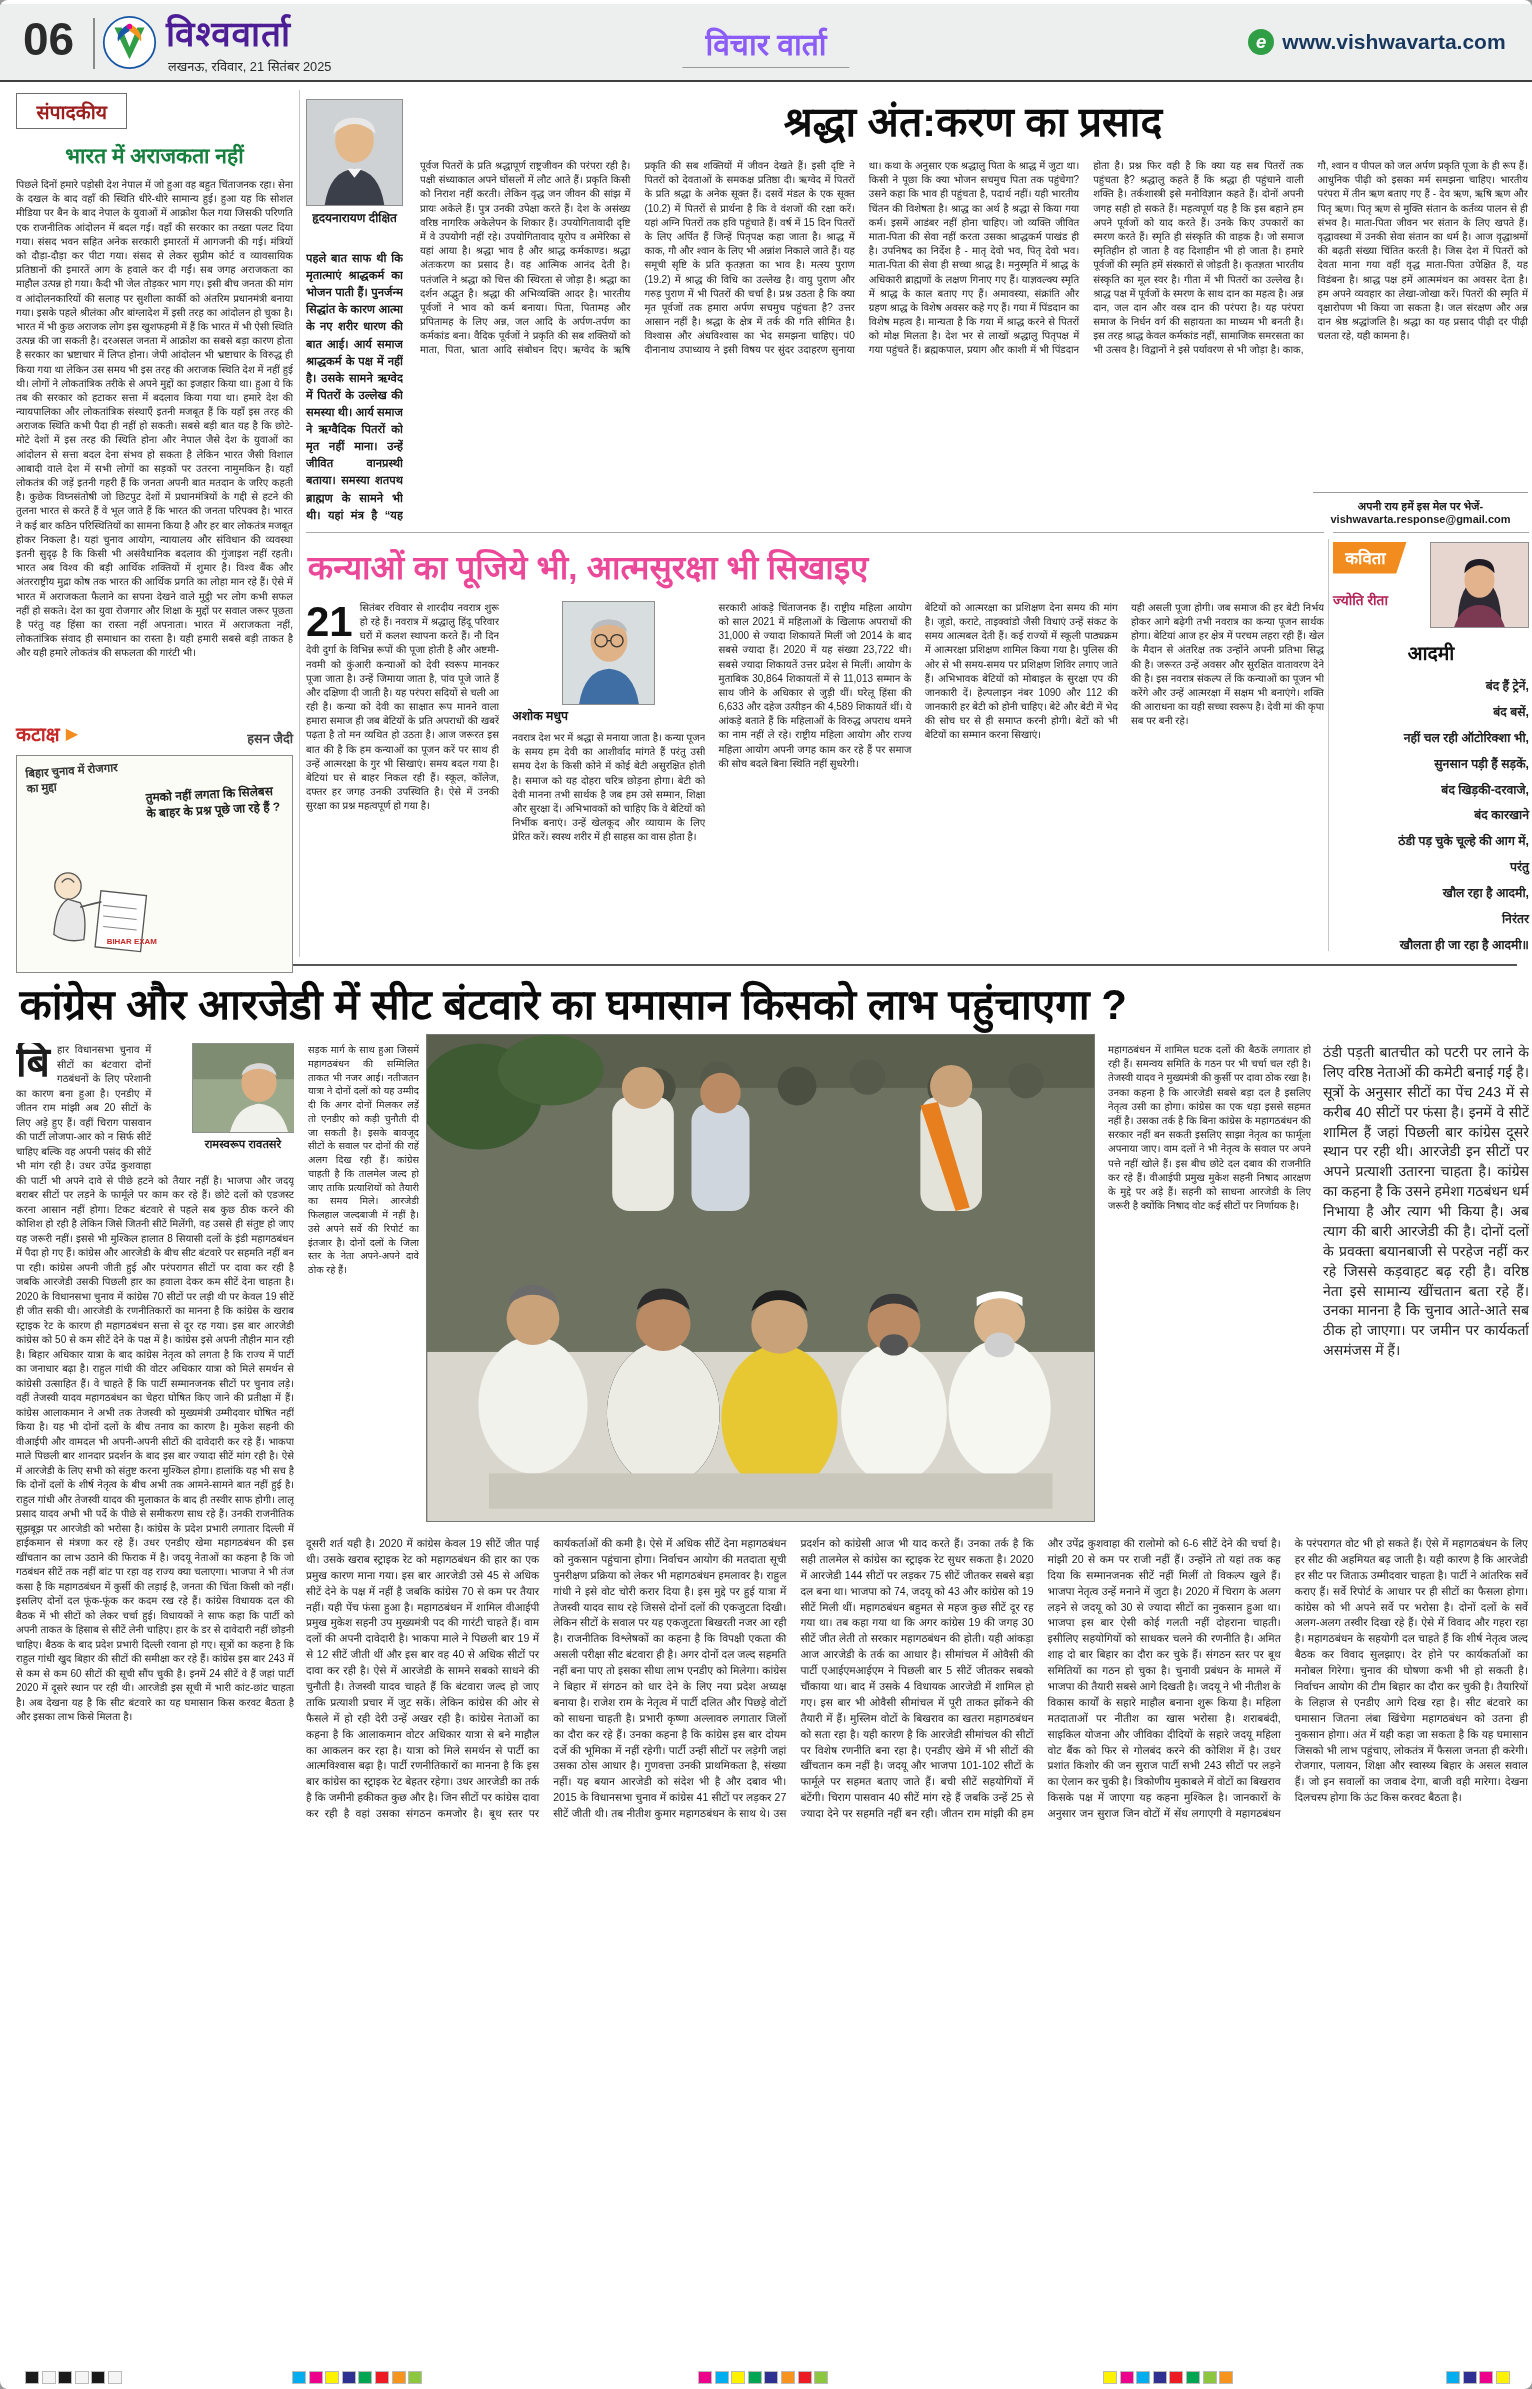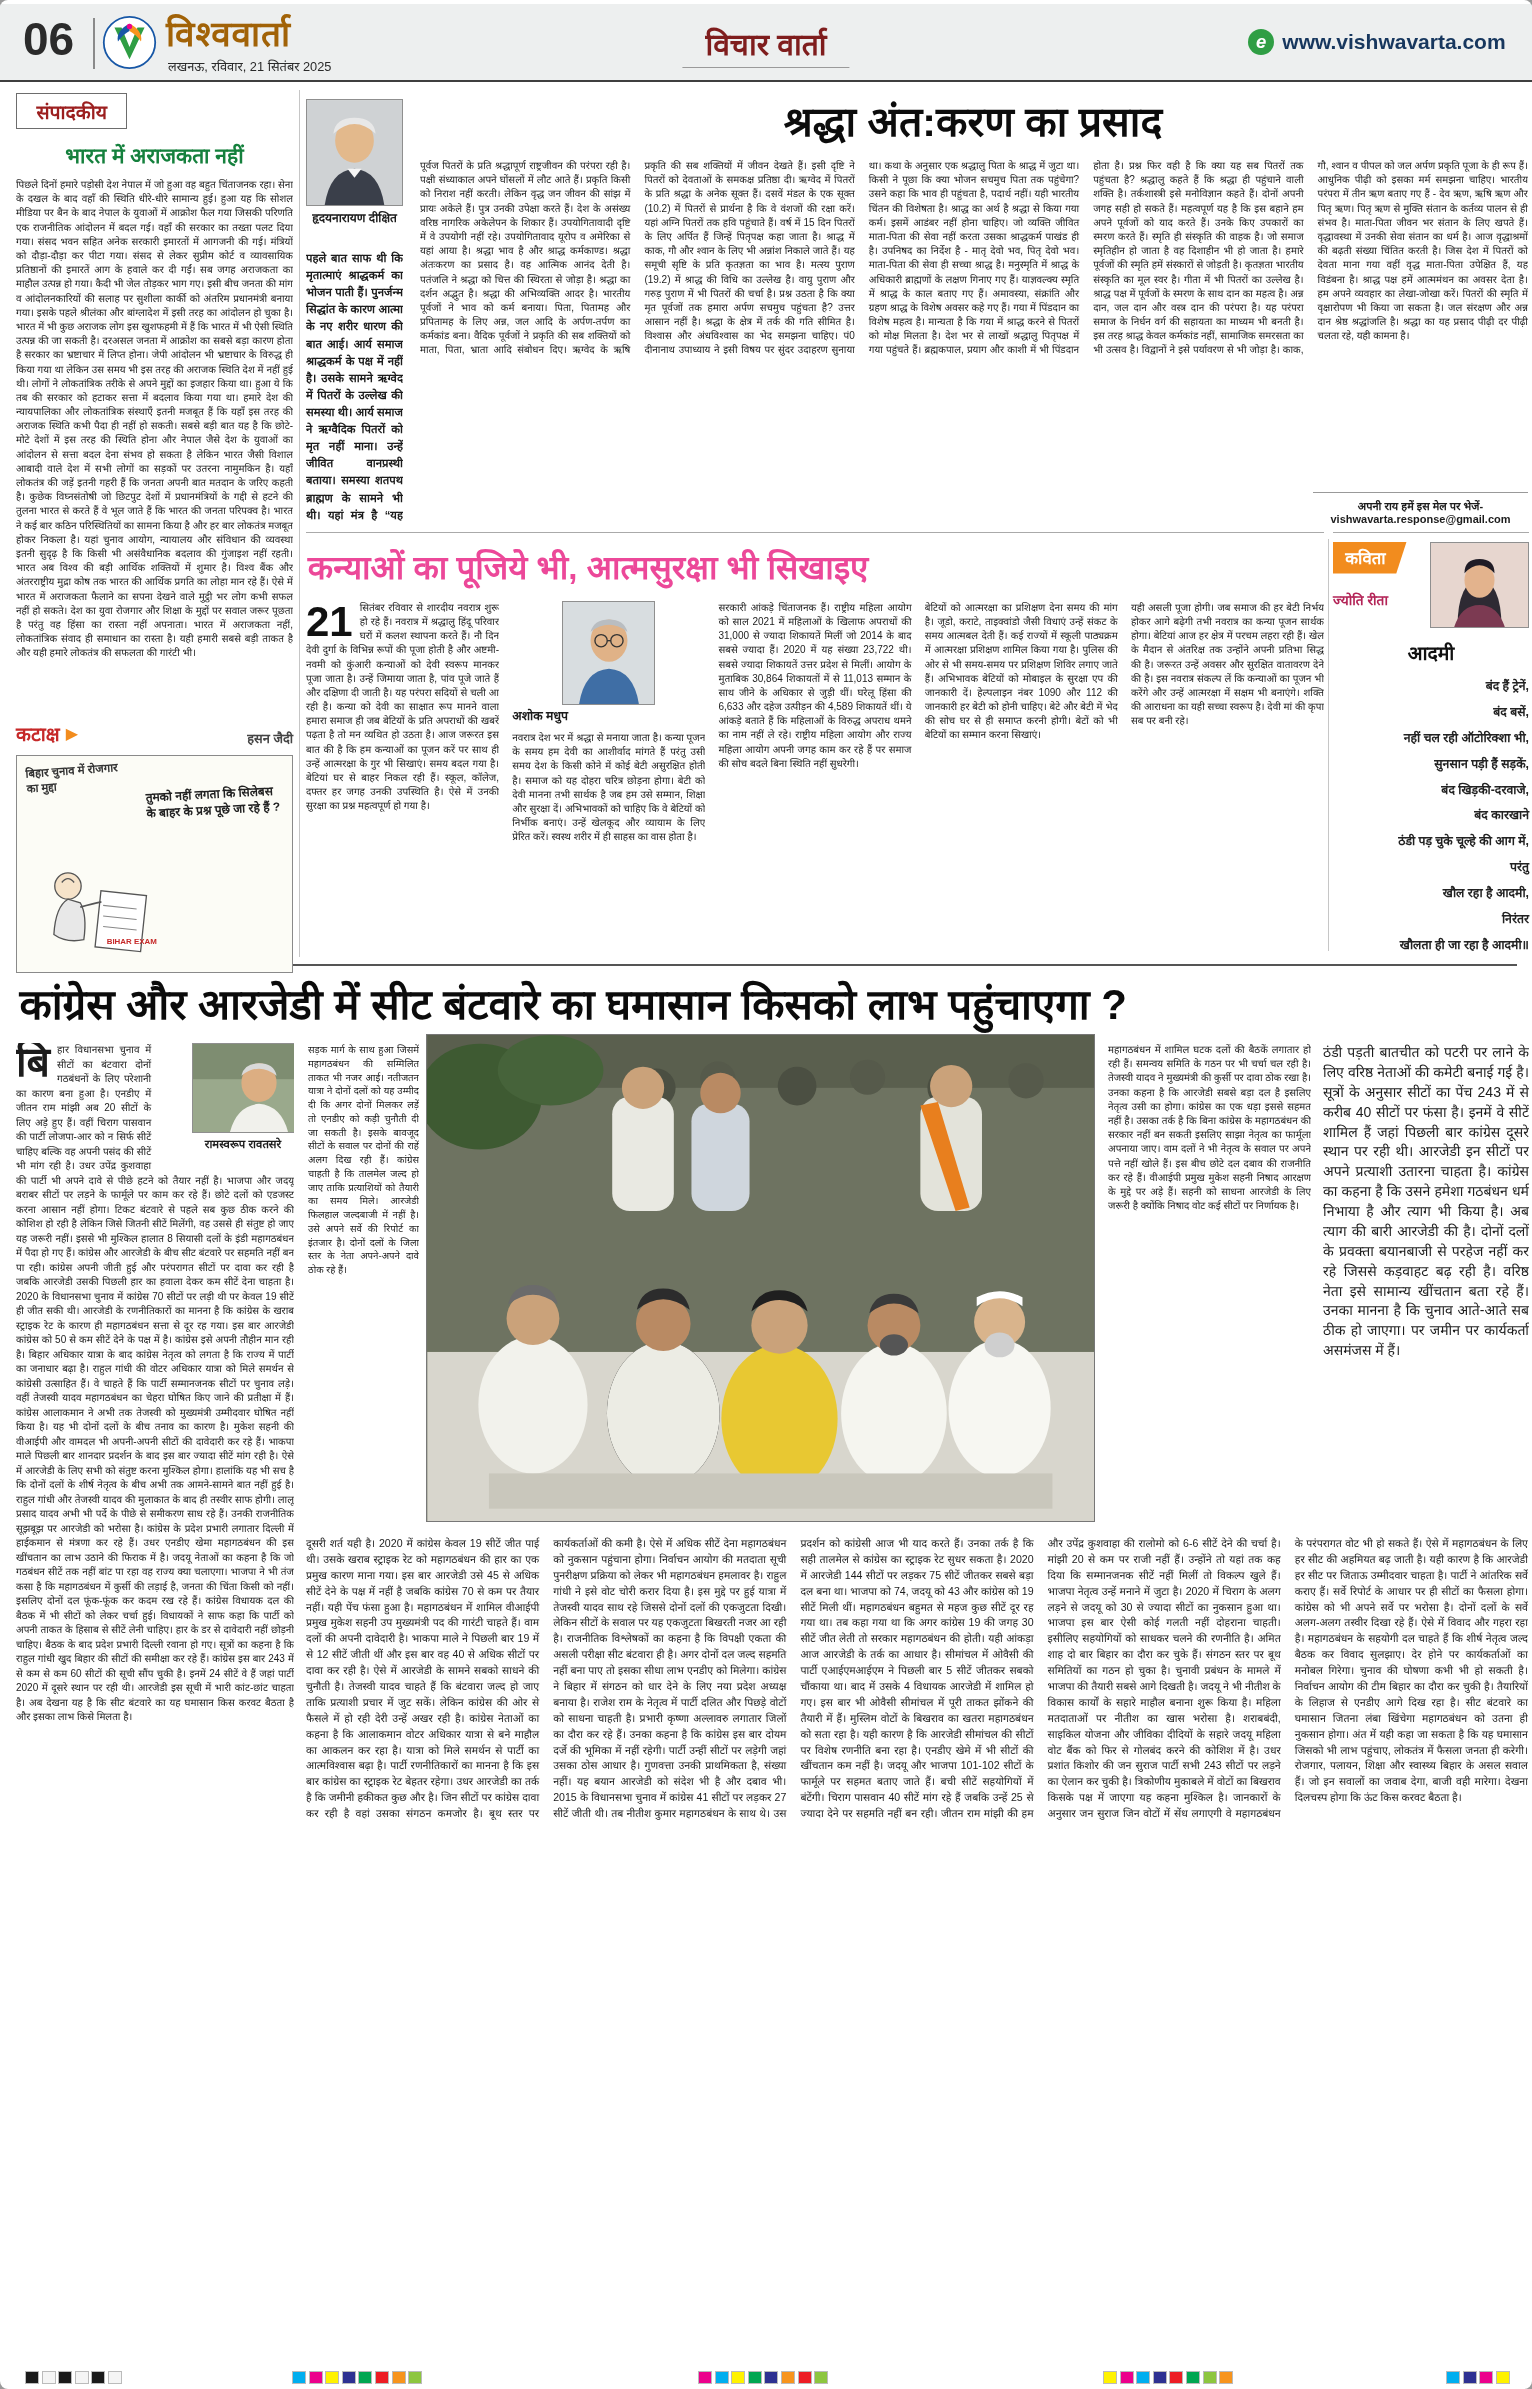--- a/index.html
+++ b/index.html
@@ -5,23 +5,23 @@
   * { margin:0; padding:0; box-sizing:border-box; }
   html,body { background:#9a9a9a; }
   body { font-family:"Liberation Sans","DejaVu Sans",sans-serif; }
   .page { position:relative; width:1532px; height:2389px; background:#ffffff; margin:0 auto; overflow:hidden; color:#1c1c1c;border-radius:8px; }
 
   
   .header { position:absolute; left:0; top:3.5px; width:1532px; height:78px; background:#edefef; border-bottom:2.6px solid #3f3f3f; }
   .pageno { position:absolute; left:23px; top:8.8px; font-size:46px; font-weight:800; color:#2b2b2b; }
   .pagediv { position:absolute; left:93px; top:14px; width:1.8px; height:51px; background:#8a8a8a; }
   .logo { position:absolute; left:102px; top:11.4px; width:55px; height:55px; }
-  .masthead { position:absolute; left:166px; top:5.3px; font-size:35px; font-weight:800; color:#a16207; letter-spacing:0.9px; }
+  .masthead { position:absolute; left:166px; top:5.3px; font-size:35px; font-weight:800; color:#4c1d95; letter-spacing:0.9px; }
   .dateline { position:absolute; left:168px; top:53px; font-size:12.8px; color:#2a2a2a; }
-  .section-title { position:absolute; left:50%; transform:translateX(-50%); top:19.4px; font-size:30px; font-weight:800; color:#7f1d1d; border-bottom:1.8px solid #9a9a9a; padding:0 23px 3.5px; }
+  .section-title { position:absolute; left:50%; transform:translateX(-50%); top:19.4px; font-size:30px; font-weight:800; color:#8b5cf6; border-bottom:1.8px solid #9a9a9a; padding:0 23px 3.5px; }
   .website { position:absolute; right:26.4px; top:25px; display:flex; align-items:center; gap:8px; font-size:21px; font-weight:700; color:#17375e; }
   .site-icon { width:26.4px; height:26.4px; border-radius:50%; background:#2f9e44; color:#fff; font-size:18.5px; font-weight:800; display:flex; align-items:center; justify-content:center; font-style:italic; }
 
   .vline1 { position:absolute; left:299px; top:90px; width:1.3px; height:867px; background:#c6c6c6; }
   .vline-poem { position:absolute; left:1328px; top:539px; width:1.3px; height:412px; background:#c6c6c6; }
   .hline2 { position:absolute; left:16px; top:964px; width:1501px; height:1.8px; background:#555; }
 
   
   .editorial { position:absolute; left:16px; top:93px; width:277px; }
   .ed-label { display:inline-block; border:1.8px solid #6d6d6d; padding:3.5px 19.4px; color:#9c1f1f; font-weight:800; font-size:19.4px; }

